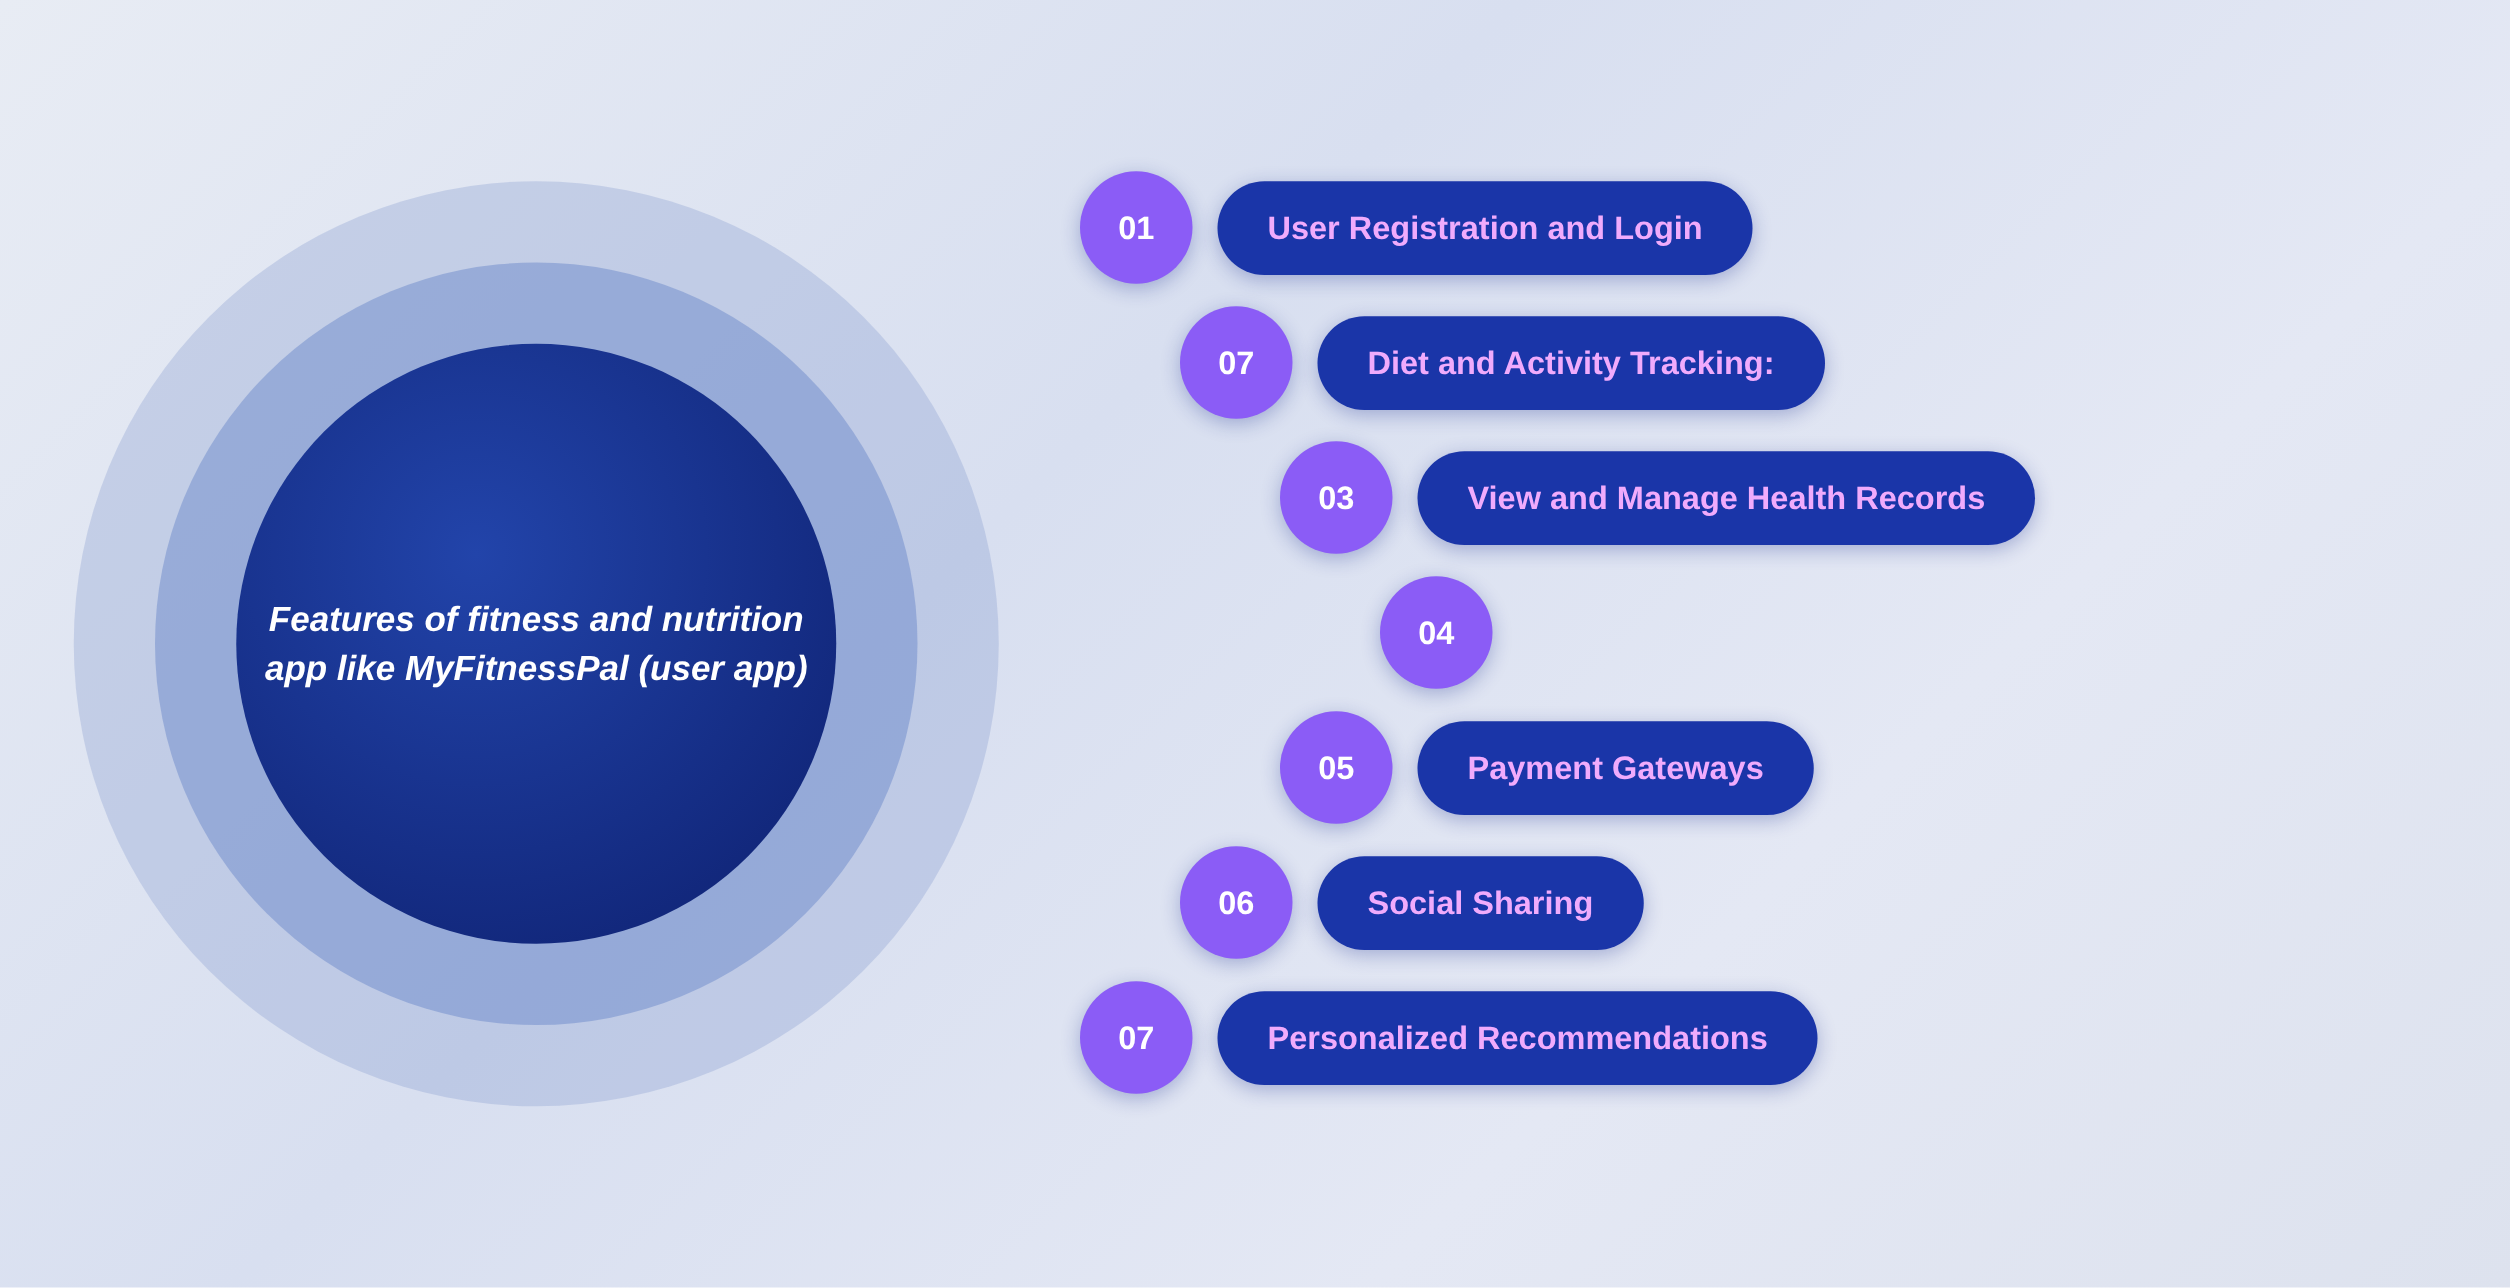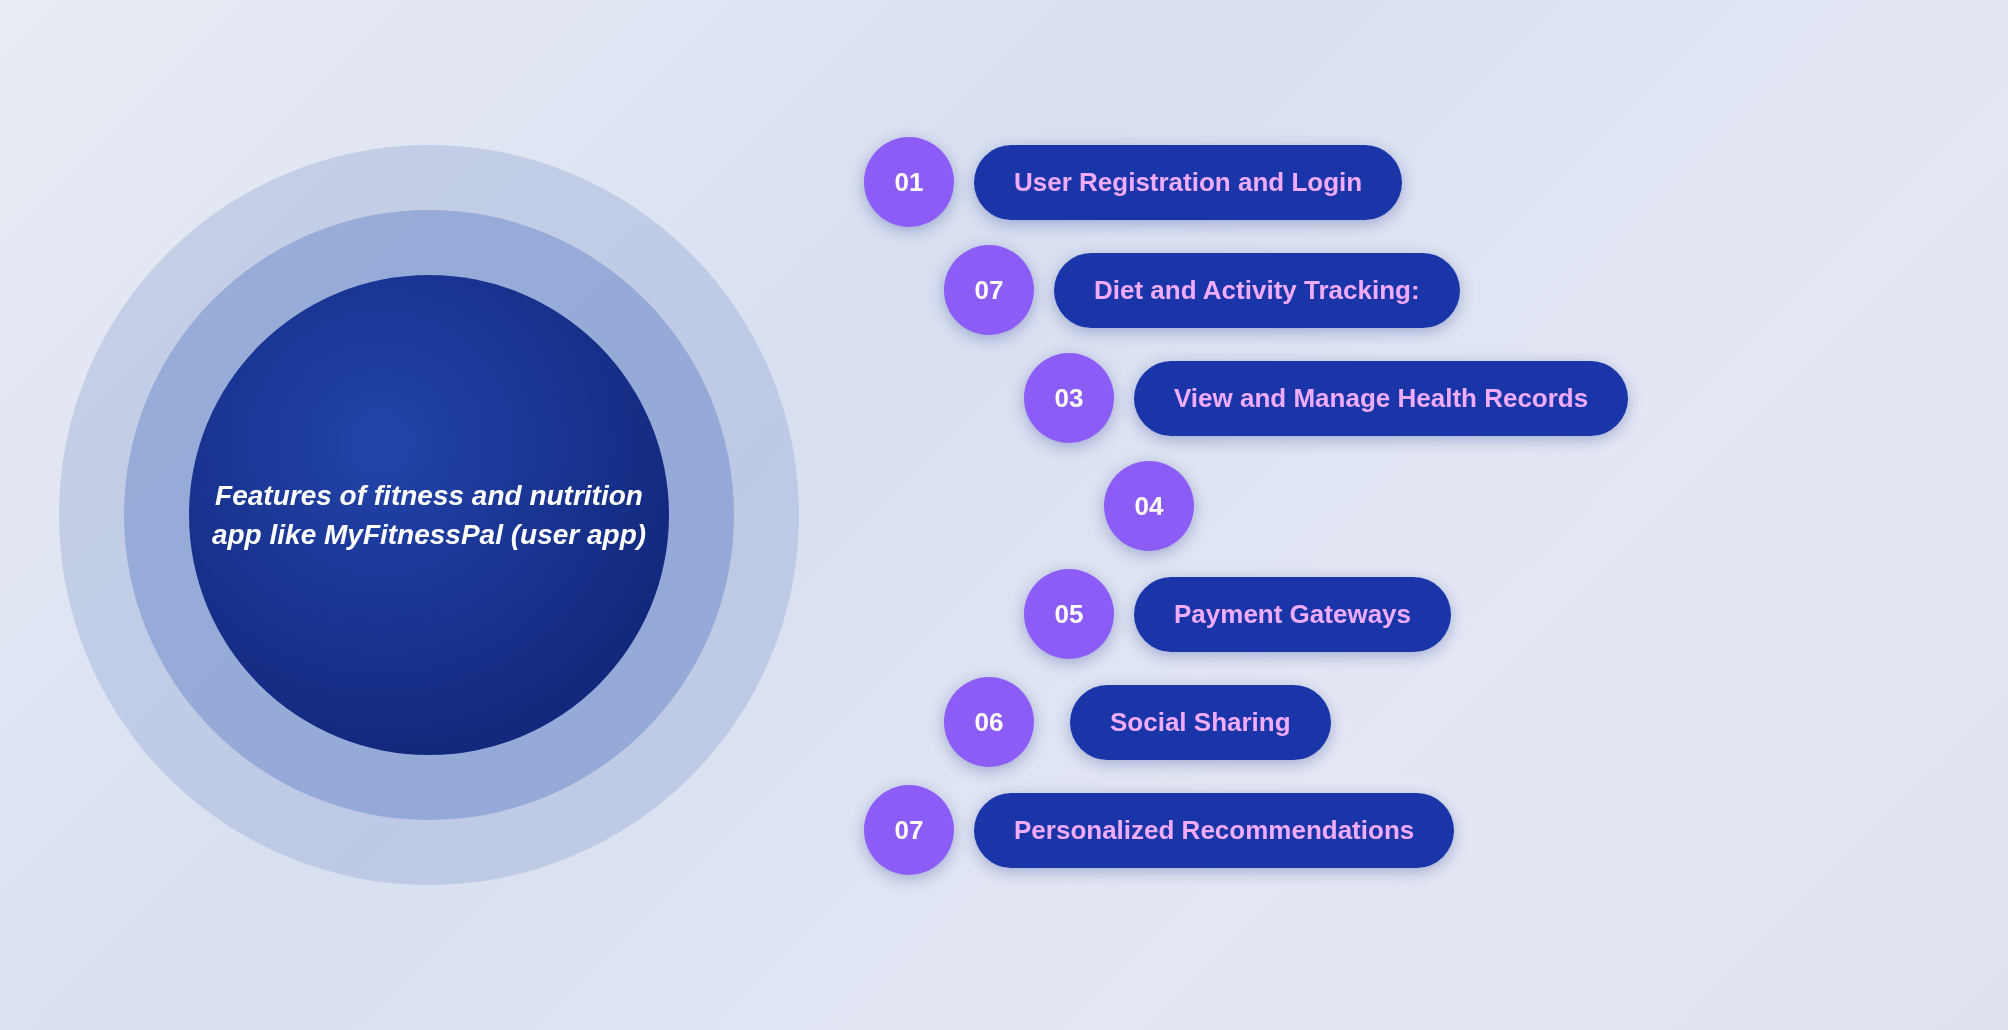--- a/index.html
+++ b/index.html
@@ -120,21 +120,21 @@
       white-space: nowrap;
       box-shadow: 0 4px 15px rgba(20, 40, 140, 0.3);
     }
 
     
     .feature-row:nth-child(1) { margin-left: 0px; }
     .feature-row:nth-child(2) { margin-left: 80px; }
     .feature-row:nth-child(3) { margin-left: 160px; }
     .feature-row:nth-child(4) { margin-left: 240px; }
     .feature-row:nth-child(5) { margin-left: 160px; }
-    .feature-row:nth-child(6) { margin-left: 80px; gap: 16px; }
+    .feature-row:nth-child(6) { margin-left: 80px; }
     .feature-row:nth-child(7) { margin-left: 0px; }
 
   </style>
 </head>
 <body>
 
 <div class="container">
 
   <div class="circle-section">
     <div class="circle-outer"></div>

